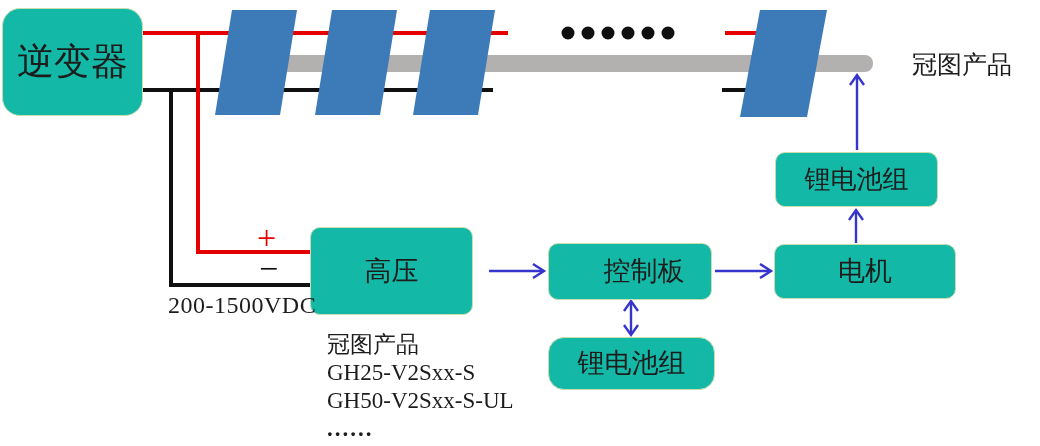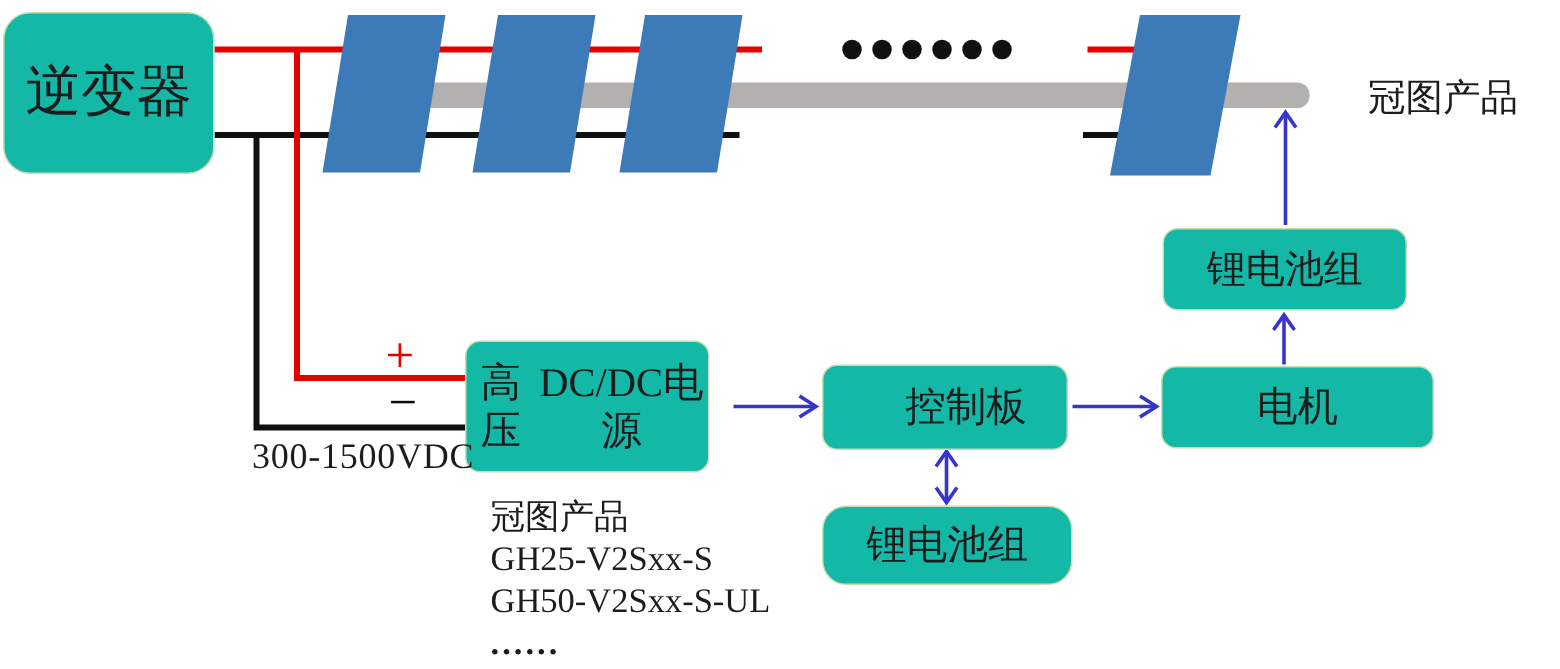--- a/index.html
+++ b/index.html
@@ -90,21 +90,20 @@
       </g>
     </g>
   </svg>
 
   <div class="box box-inverter">
     <span>逆变器</span>
   </div>
 
   <div class="box box-dcdc">
     <span>高压</span>
-    <span>DC/DC电源</span>
   </div>
 
   <div class="box box-control">
     <span>控制板</span>
   </div>
 
   <div class="box box-battery">
     <span>锂电池组</span>
   </div>
 
@@ -112,21 +111,21 @@
     <span>电机</span>
   </div>
 
   <div class="box box-reducer">
     <span>锂电池组</span>
   </div>
 
   <div class="lbl lbl-shaft">冠图产品</div>
   <div class="lbl lbl-plus">+</div>
   <div class="lbl lbl-minus">−</div>
-  <div class="lbl lbl-voltage">300-1500VDC</div>
+  <div class="lbl lbl-voltage">200-1500VDC</div>
 
   <div class="product">
     <div>冠图产品</div>
     <div>GH25-V2Sxx-S</div>
     <div>GH50-V2Sxx-S-UL</div>
     <div class="more">......</div>
   </div>
 
 </div>
 

